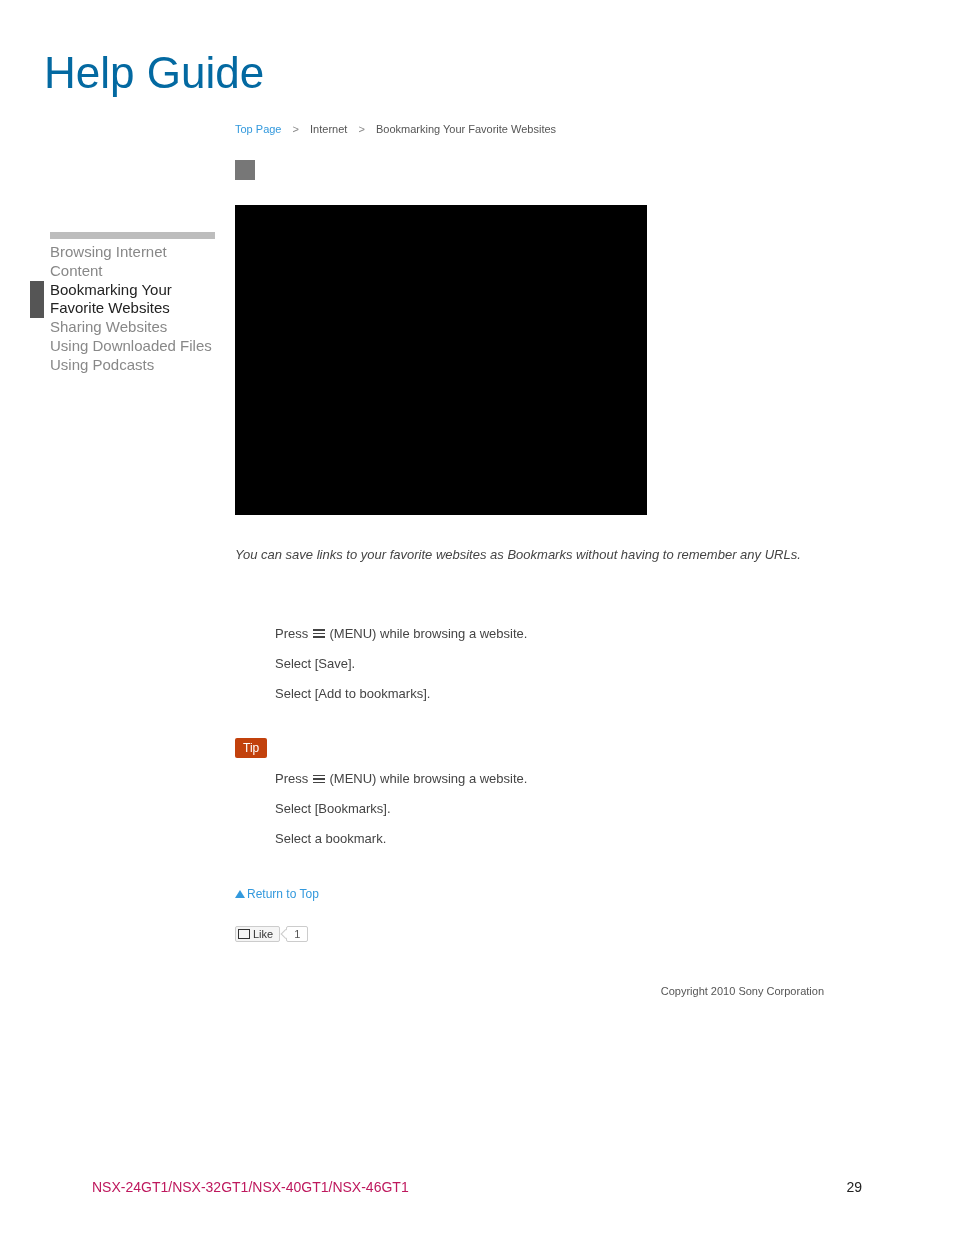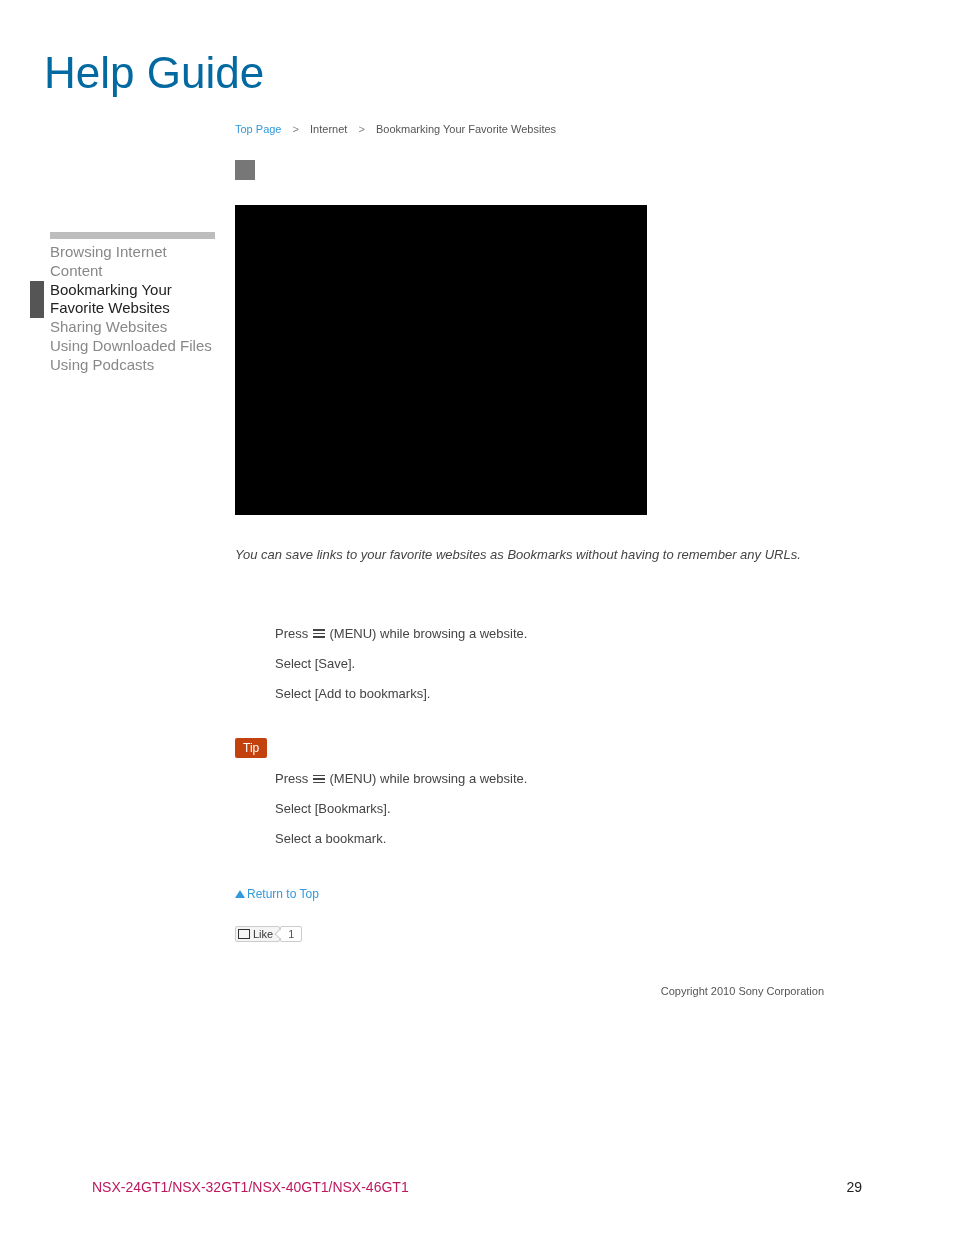--- a/index.html
+++ b/index.html
@@ -152,21 +152,21 @@
     justify-content: center;
   }
   .return-top-arrow {
     display: inline-block;
     width: 0; height: 0;
     border-left: 5px solid transparent;
     border-right: 5px solid transparent;
     border-bottom: 8px solid #3399dd;
     margin-right: 2px;
   }
-  .like-row { display: flex; align-items: flex-start; }
+  .like-row { display: flex; align-items: flex-start; gap: 6px; }
   .like-button {
     display: inline-flex;
     align-items: center;
     border: 1px solid #ccc;
     background: #f5f5f5;
     font-size: 11px;
     color: #333;
     padding: 1px 6px 1px 2px;
     border-radius: 2px;
     cursor: pointer;

